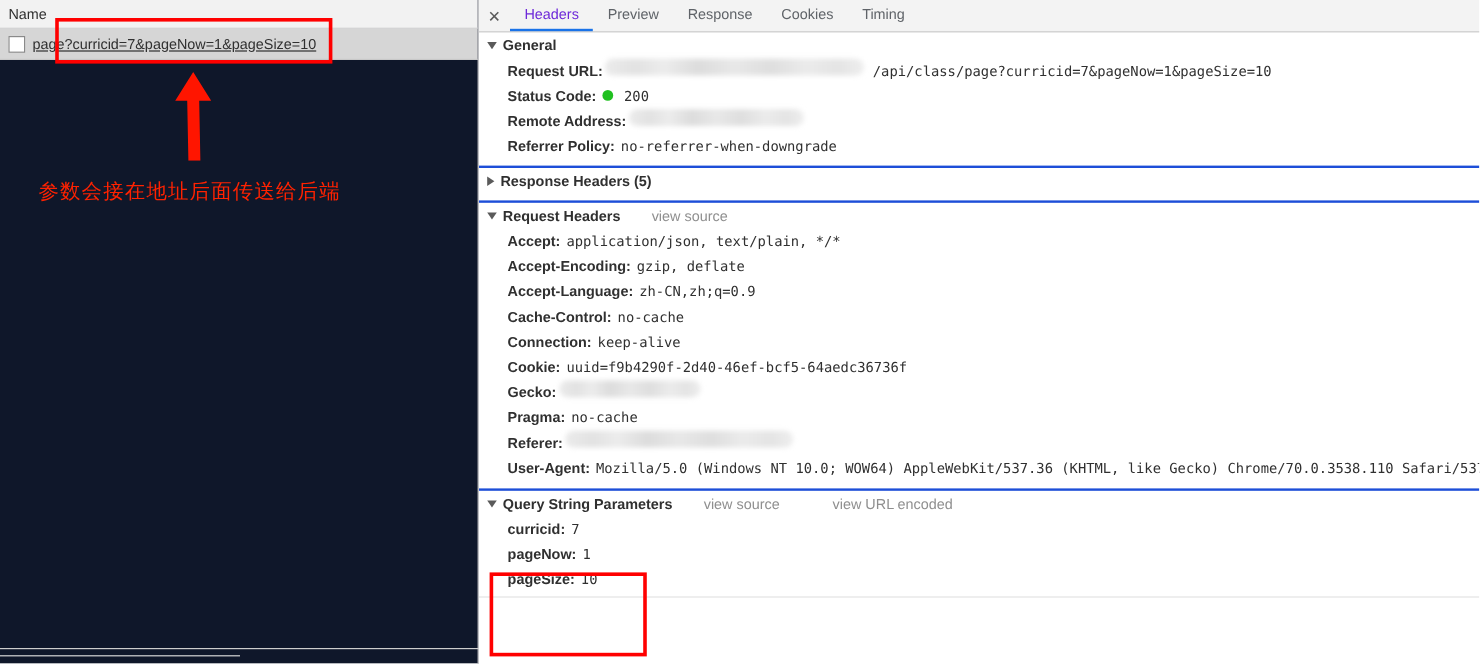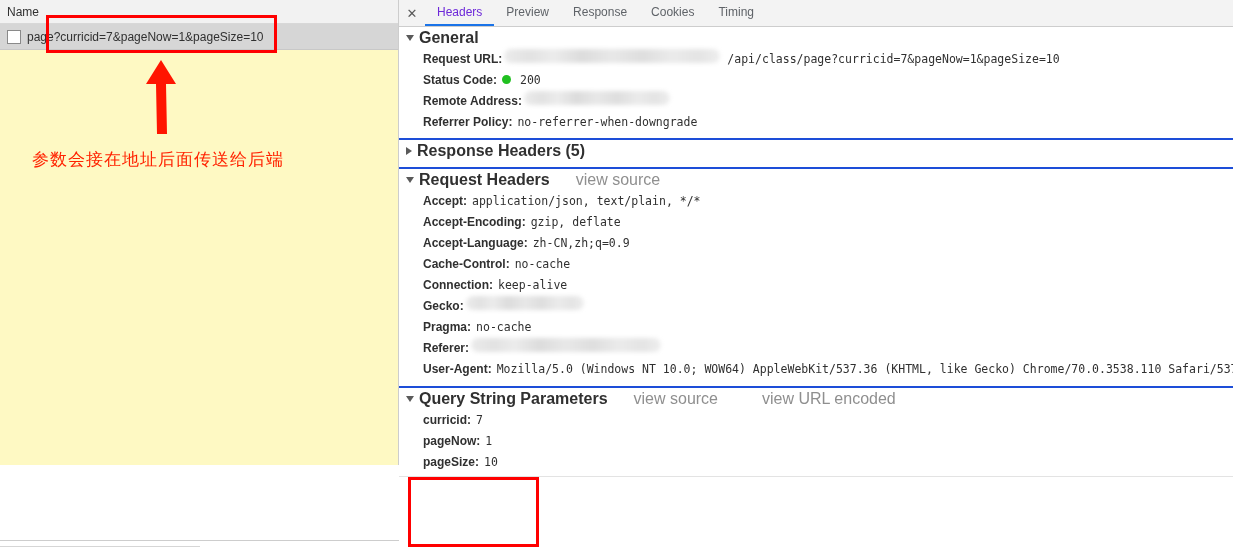--- a/index.html
+++ b/index.html
@@ -21,24 +21,24 @@
   .app {
     display: flex;
     width: 1233px;
     height: 553px;
     position: relative;
   }
 
   
   .left-panel {
     width: 399px;
-    height: 465px;
+    height: 553px;
     box-sizing: border-box;
     border-right: 1px solid #cdcdcd;
-    background: #fef9c3;
+    background: #0f172a;
     position: relative;
     flex: 0 0 399px;
   }
   .list-header {
     height: 24px;
     background: #f2f2f2;
     border-bottom: 1px solid #d8d8d8;
     display: flex;
     align-items: center;
     box-sizing: border-box;
@@ -65,20 +65,21 @@
     box-sizing: border-box;
     border: 1px solid #8a8a8a;
     background: #ffffff;
     flex: 0 0 14px;
     margin-right: 6px;
   }
   .row-name {
     font-size: 12px;
     color: #303030;
     letter-spacing: 0px;
+    text-decoration: underline;
   }
   .left-bottom-divider {
     position: absolute;
     left: 0;
     top: 540px;
     width: 399px;
     height: 0;
     border-top: 1px solid #cdcdcd;
   }
   .left-bottom-divider2 {
@@ -176,21 +177,21 @@
   }
 
   .section {
     padding: 0;
   }
   .section-head {
     display: flex;
     align-items: center;
     height: 22px;
     padding-left: 7px;
-    font-size: 16px;
+    font-size: 12px;
     font-weight: bold;
     color: #303030;
   }
   .section-head.with-top-border {
     border-top: 2px solid #1d4ed8;
   }
   .tri {
     width: 0;
     height: 0;
     margin-right: 5px;
@@ -367,20 +368,24 @@
         </div>
         <div class="kv">
           <span class="k">Cache-Control:</span>
           <span class="v">no-cache</span>
         </div>
         <div class="kv">
           <span class="k">Connection:</span>
           <span class="v">keep-alive</span>
         </div>
         <div class="kv">
+          <span class="k">Cookie:</span>
+          <span class="v">uuid=f9b4290f-2d40-46ef-bcf5-64aedc36736f</span>
+        </div>
+        <div class="kv">
           <span class="k">Gecko:</span>
           <span class="redact" style="width:118px"></span>
         </div>
         <div class="kv">
           <span class="k">Pragma:</span>
           <span class="v">no-cache</span>
         </div>
         <div class="kv">
           <span class="k">Referer:</span>
           <span class="redact" style="width:190px"></span>

